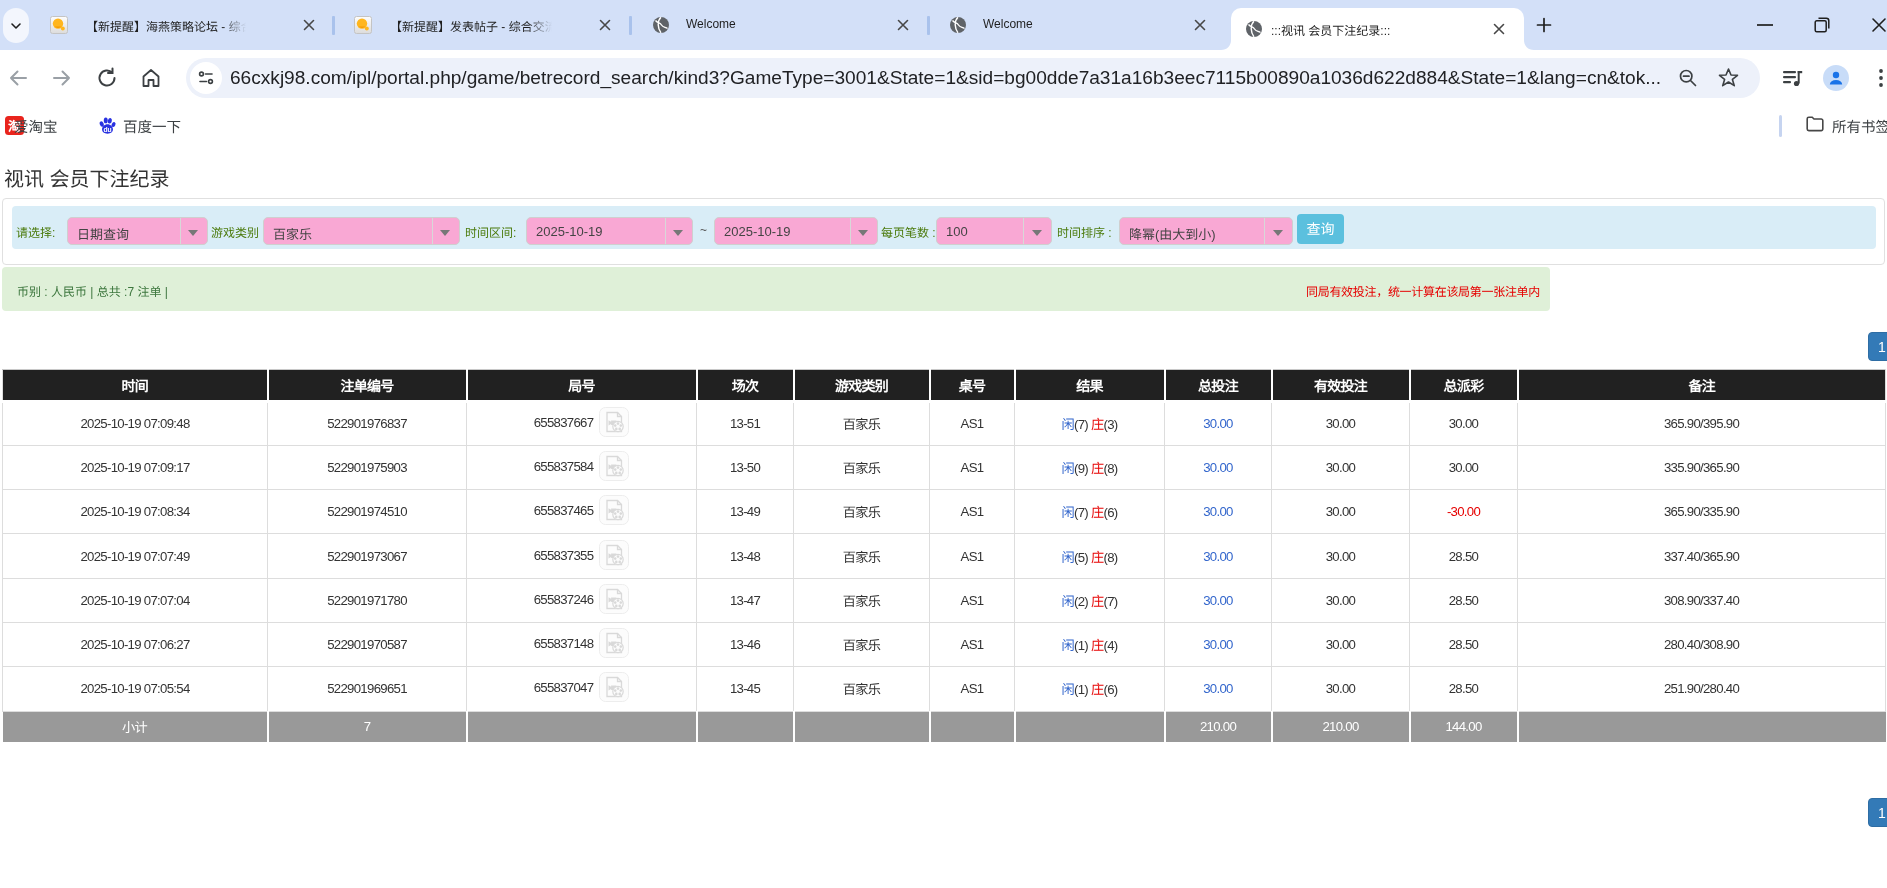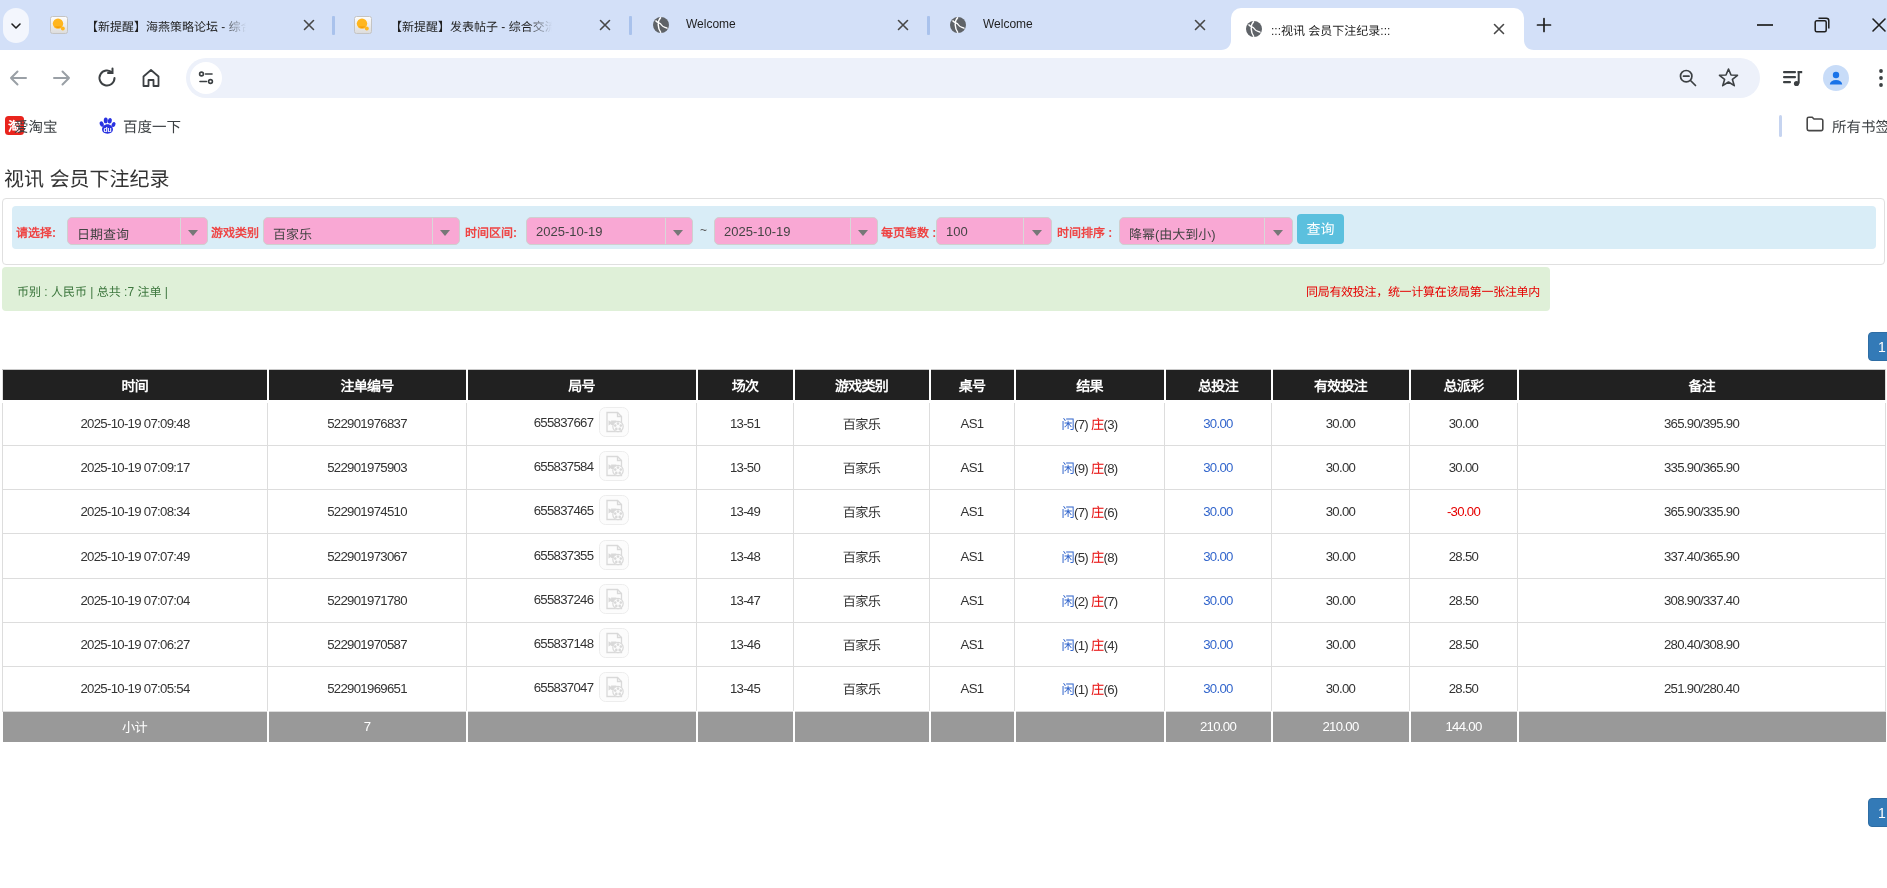--- a/index.html
+++ b/index.html
@@ -26,21 +26,21 @@
 .urltext { position:absolute; left:230px; top:16.5px; font-size:19.1px; color:#202124; white-space:nowrap; }
 
 .bmtext { font-size:14.5px; color:#3c4043; position:absolute; top:11px; white-space:nowrap; }
 
 
 #content { position:absolute; left:0; top:145px; width:1887px; height:743px; background:#fff; }
 h1.pagetitle { position:absolute; left:4px; top:163px; font-size:20px; font-weight:400; color:#333; }
 
 #panel { position:absolute; left:2px; top:198px; width:1883px; height:67px; background:#fff; border:1px solid #e0e0e0; border-radius:4px; }
 #filterbar { position:absolute; left:12px; top:206px; width:1864px; height:43px; background:#d9edf7; border-radius:4px; }
-.flabel { position:absolute; top:223px; font-size:12px; font-weight:bold; color:#ef4444; white-space:nowrap; }
+.flabel { position:absolute; top:223px; font-size:12px; font-weight:normal; color:#4d7c0f; white-space:nowrap; }
 .combo { position:absolute; top:216.5px; height:28.5px; background:#f9a8d4; border:1px solid #cfcfcf; border-radius:5px; }
 .combo .ctext { position:absolute; left:9px; top:6.5px; font-size:13px; color:#444; white-space:nowrap; }
 .combo .carr { position:absolute; right:0; top:0; bottom:0; border-left:1px solid #d8d8d8; }
 .combo .tri { position:absolute; right:9px; top:12px; width:0; height:0; border-left:5px solid transparent; border-right:5px solid transparent; border-top:6px solid #777; }
 #querybtn { position:absolute; left:1297px; top:214px; width:47px; height:30px; background:#5bc0de; border-radius:4px; color:#fff; font-size:14px; text-align:center; line-height:30px; }
 
 #greenbar { position:absolute; left:2px; top:267px; width:1548px; height:44px; background:#dff0d8; border-radius:4px; }
 #greenbar .gl { position:absolute; left:15px; top:15px; font-size:12px; color:#3c763d; }
 #greenbar .gr { position:absolute; right:10px; top:15px; font-size:12px; letter-spacing:-0.3px; color:#e60000; }
 
@@ -168,20 +168,21 @@
   <div id="omnibox" style="top:8px;"></div>
   <div class="abs" style="left:190px;top:12px;width:32px;height:32px;border-radius:16px;background:#fff;"></div>
   <svg class="abs" style="left:197px;top:19px;" width="18" height="18" viewBox="0 0 18 18">
       <g stroke="#3c4043" stroke-width="1.6" stroke-linecap="round">
         <circle cx="4.5" cy="5" r="1.9" fill="none"></circle>
         <path d="M8.5 5 H15"></path>
         <circle cx="13.5" cy="12.5" r="1.9" fill="none"></circle>
         <path d="M3 12.5 H9.5"></path>
       </g>
     </svg>
+  <div class="urltext">66cxkj98.com/ipl/portal.php/game/betrecord_search/kind3?GameType=3001&amp;State=1&amp;sid=bg00dde7a31a16b3eec7115b00890a1036d622d884&amp;State=1&amp;lang=cn&amp;tok...</div>
   <svg class="abs" style="left:1678px;top:18px;" width="20" height="20" viewBox="0 0 20 20">
       <circle cx="8.2" cy="8.2" r="5.7" fill="none" stroke="#3c4043" stroke-width="1.7"></circle>
       <path d="M12.5 12.5 L17.5 17.5 M5.5 8.2 H11" stroke="#3c4043" stroke-width="1.7" stroke-linecap="round"></path>
     </svg>
   <svg class="abs" style="left:1718px;top:17px;" width="21" height="21" viewBox="0 0 21 21">
       <path d="M10.5 2 L13 8 L19.5 8.3 L14.4 12.4 L16.3 18.7 L10.5 15 L4.7 18.7 L6.6 12.4 L1.5 8.3 L8 8 Z" fill="none" stroke="#3c4043" stroke-width="1.6" stroke-linejoin="round"></path>
     </svg>
 
   <svg class="abs" style="left:1781px;top:17px;" width="22" height="22" viewBox="0 0 22 22">
       <g fill="#3c4043">

